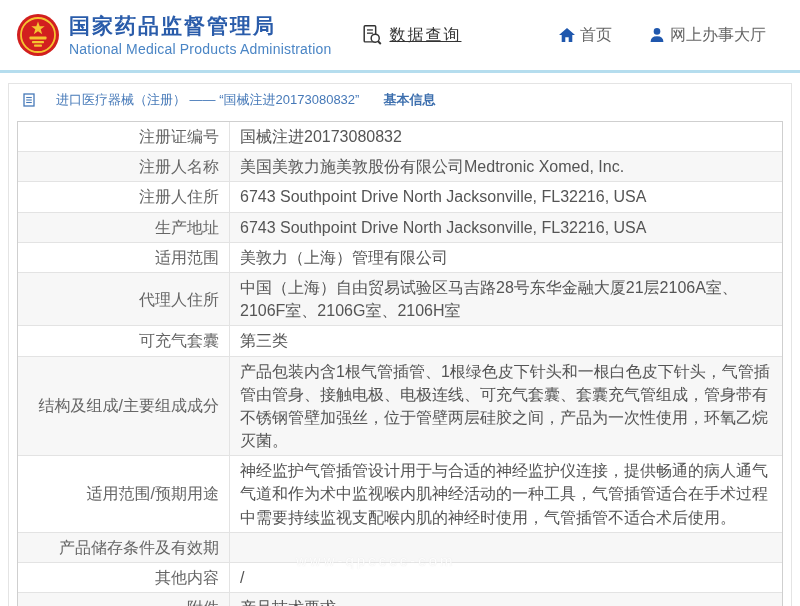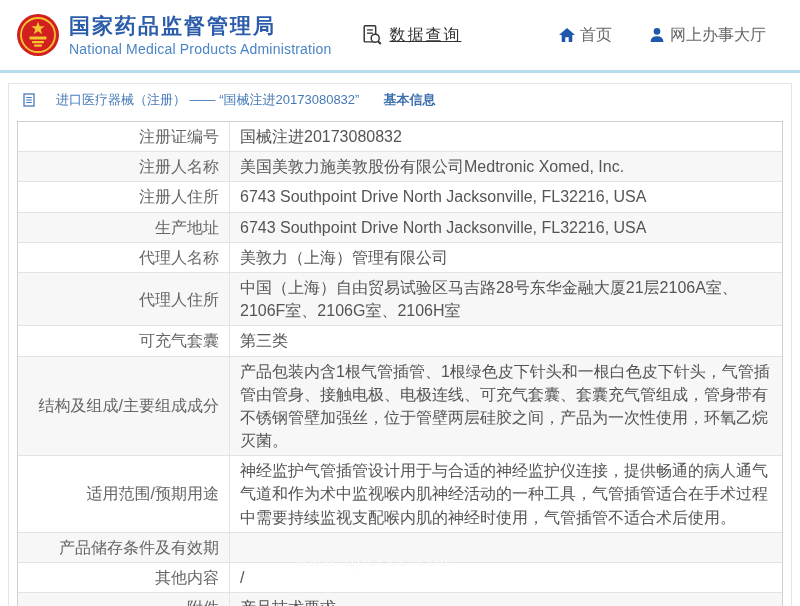--- a/index.html
+++ b/index.html
@@ -172,21 +172,21 @@
     </div>
     <div class="row">
       <div class="cell label">注册人住所</div>
       <div class="cell value">6743 Southpoint Drive North Jacksonville, FL32216, USA</div>
     </div>
     <div class="row">
       <div class="cell label">生产地址</div>
       <div class="cell value">6743 Southpoint Drive North Jacksonville, FL32216, USA</div>
     </div>
     <div class="row">
-      <div class="cell label">代理人名称</div>
+      <div class="cell label">适用范围</div>
       <div class="cell value">美敦力（上海）管理有限公司</div>
     </div>
     <div class="row">
       <div class="cell label">代理人住所</div>
       <div class="cell value">中国（上海）自由贸易试验区马吉路28号东华金融大厦21层2106A室、2106F室、2106G室、2106H室</div>
     </div>
     <div class="row">
       <div class="cell label">可充气套囊</div>
       <div class="cell value">第三类</div>
     </div>

